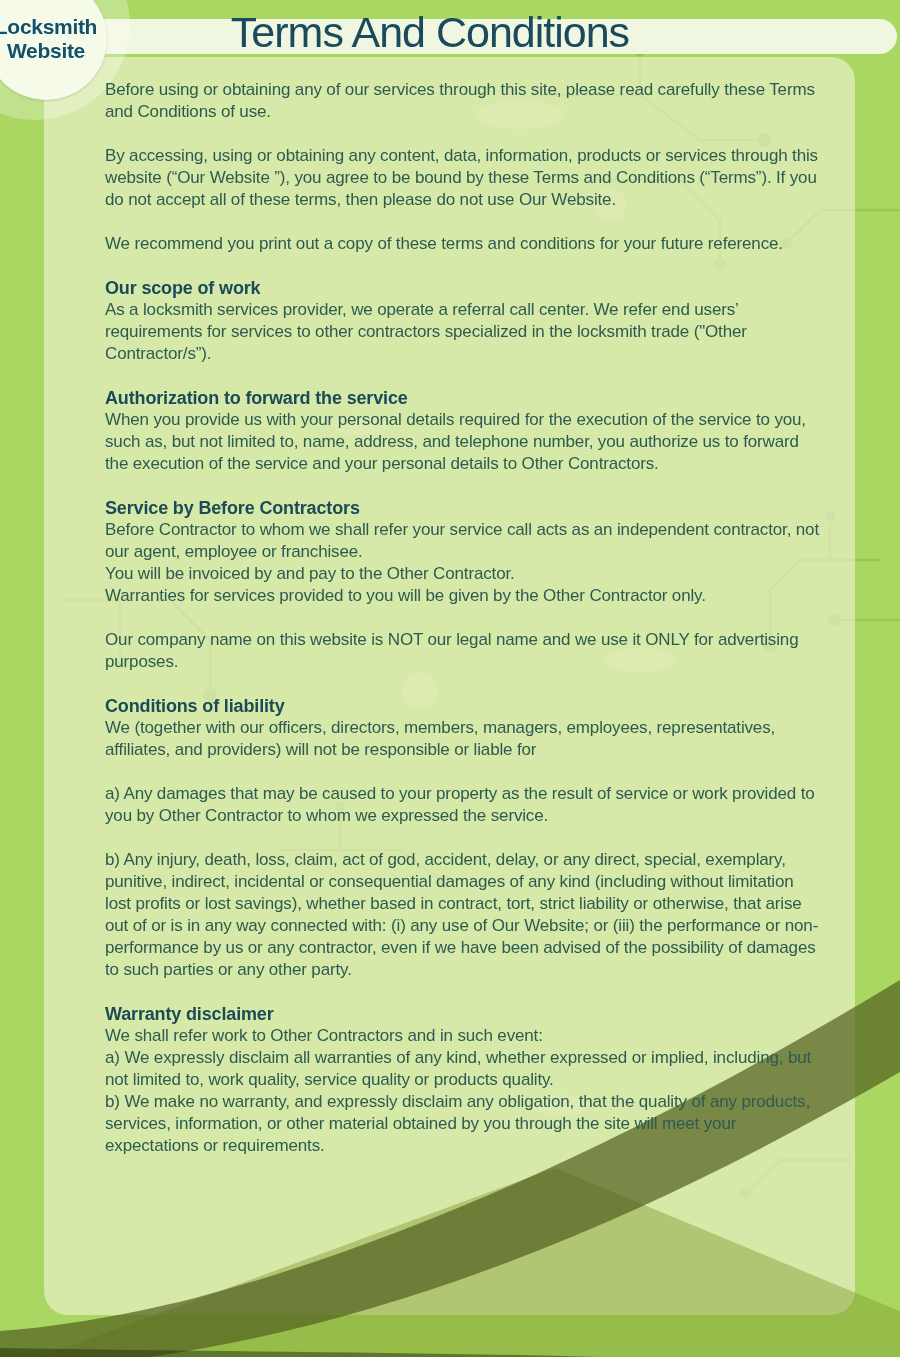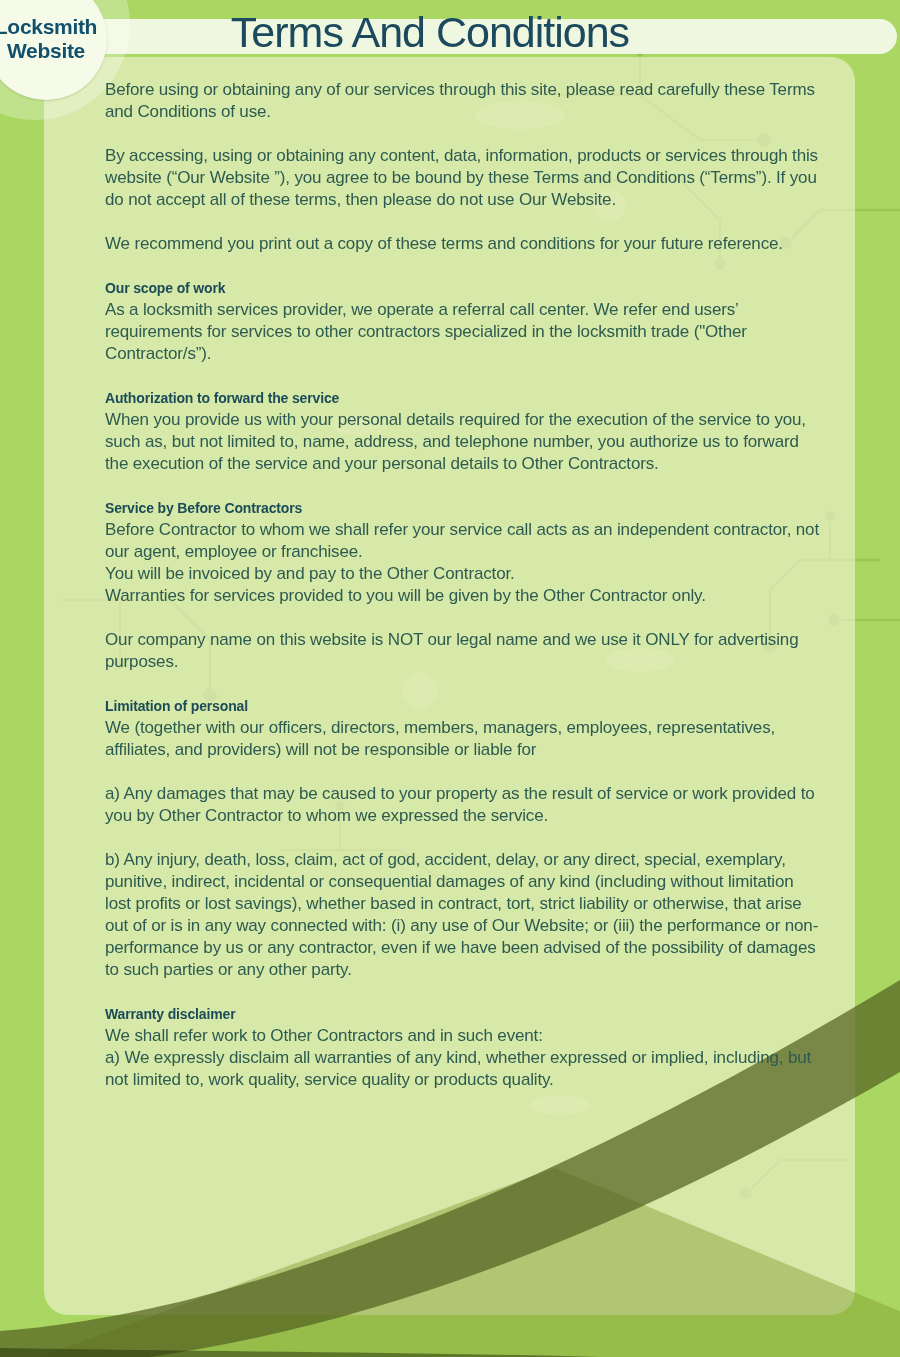--- a/index.html
+++ b/index.html
@@ -55,21 +55,21 @@
     position:absolute;left:105px;top:68px;width:716px;z-index:3;
     color:#2d5b51;
     font-size:17px;line-height:22px;
     letter-spacing:-0.15px;
     margin-top:11px;
   }
   .section{margin:0;}
   .section + .section{margin-top:22px;}
   .sec-heading{
     margin:0;
-    font-size:14px;line-height:22px;font-weight:bold;
+    font-size:18px;line-height:22px;font-weight:bold;
     color:#1b4b58;
   }
   .para{margin:0;}
   .spacer{margin:0;height:22px;}
 </style>
 </head>
 <body>
 
 <svg class="circuits" viewBox="0 0 900 1357" xmlns="http://www.w3.org/2000/svg">
   <g fill="#cbe494" opacity="0.45">
@@ -146,25 +146,26 @@
     </section>
     <section class="section">
       <h3 class="sec-heading">Service by Before Contractors</h3>
       <p class="para">Before Contractor to whom we shall refer your service call acts as an independent contractor, not our agent, employee or franchisee.</p>
       <p class="para">You will be invoiced by and pay to the Other Contractor.</p>
       <p class="para">Warranties for services provided to you will be given by the Other Contractor only.</p>
       <p class="spacer"></p>
       <p class="para">Our company name on this website is NOT our legal name and we use it ONLY for advertising purposes.</p>
     </section>
     <section class="section">
-      <h3 class="sec-heading">Limitation of personal</h3>
+      <h3 class="sec-heading">Conditions of liability</h3>
       <p class="para">We (together with our officers, directors, members, managers, employees, representatives, affiliates, and providers) will not be responsible or liable for</p>
       <p class="spacer"></p>
       <p class="para">a) Any damages that may be caused to your property as the result of service or work provided to you by Other Contractor to whom we expressed the service.</p>
       <p class="spacer"></p>
       <p class="para">b) Any injury, death, loss, claim, act of god, accident, delay, or any direct, special, exemplary, punitive, indirect, incidental or consequential damages of any kind (including without limitation lost profits or lost savings), whether based in contract, tort, strict liability or otherwise, that arise out of or is in any way connected with: (i) any use of Our Website; or (iii) the performance or non-performance by us or any contractor, even if we have been advised of the possibility of damages to such parties or any other party.</p>
     </section>
     <section class="section">
       <h3 class="sec-heading">Warranty disclaimer</h3>
       <p class="para">We shall refer work to Other Contractors and in such event:</p>
       <p class="para">a) We expressly disclaim all warranties of any kind, whether expressed or implied, including, but not limited to, work quality, service quality or products quality.</p>
+      <p class="para">b) We make no warranty, and expressly disclaim any obligation, that the quality of any products, services, information, or other material obtained by you through the site will meet your expectations or requirements.</p>
     </section>
   </main>
 
 </body></html>

